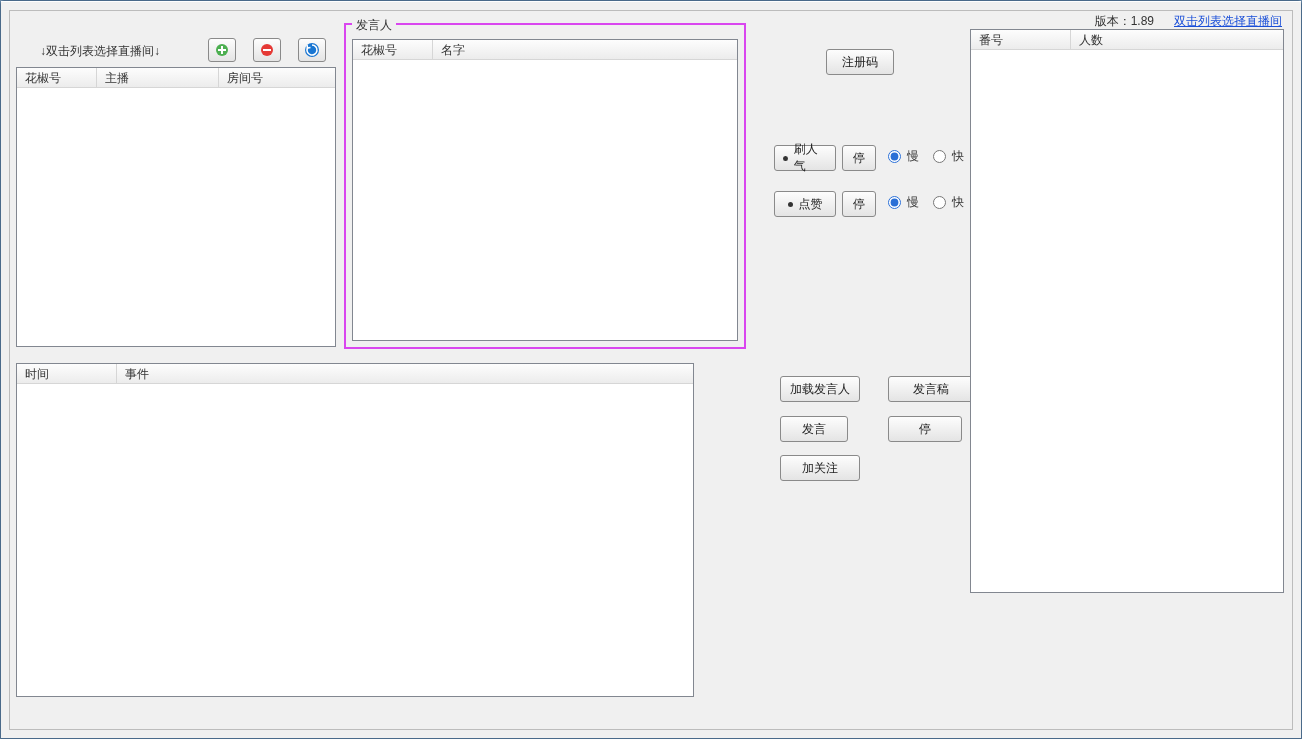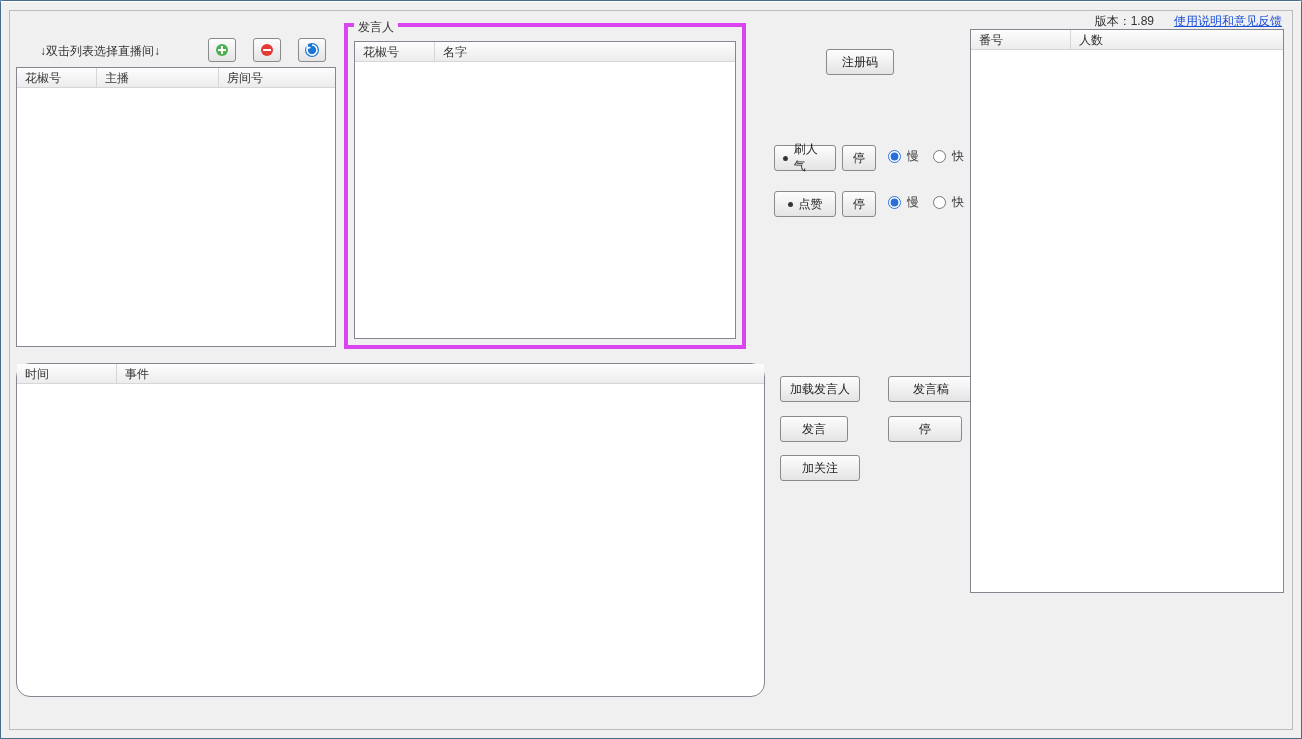--- a/index.html
+++ b/index.html
@@ -79,21 +79,21 @@
     position:absolute;
     right:10px; top:2px;
     color:#1a4fd8;
     text-decoration:underline;
     cursor:pointer;
   }
 
   
   .groupbox {
     position:absolute;
-    border:4px solid #d946ef;
+    border:2px solid #d946ef;
   }
   .groupbox > .gb-title {
     position:absolute;
     top:-8px; left:6px;
     background:#f0f0f0;
     padding:0 4px;
     color:#333;
   }
 
   
@@ -157,21 +157,21 @@
 </style>
 </head>
 <body>
 
 <div class="window">
 
   <div class="client">
     <div class="inner-panel">
 
       <div class="version-label">版本：1.89</div>
-      <a class="help-link">使用说明和意见反馈</a>
+      <a class="help-link">双击列表选择直播间</a>
 
       <div class="instruction">↓双击列表选择直播间↓</div>
 
       <div class="tool-btn" style="left:198px; top:27px;">
         <svg width="16" height="16">
             <circle cx="8" cy="8" r="6" fill="#4caf50"></circle>
             <path d="M8 4v8M4 8h8" stroke="#fff" stroke-width="2"></path>
           </svg>
       </div>
       <div class="tool-btn" style="left:243px; top:27px;">
@@ -199,21 +199,21 @@
       <div class="groupbox" style="left:334px; top:12px; width:402px; height:326px;">
         <div class="gb-title">发言人</div>
         <div class="list" style="left:6px; top:14px; right:6px; bottom:6px;">
           <div class="list-header">
             <div class="list-col" style="width:80px;">花椒号</div>
             <div class="list-col" style="flex:1;">名字</div>
           </div>
         </div>
       </div>
 
-      <div class="list" style="left:6px; top:352px; width:749px; height:334px;border-radius:14px;">
+      <div class="list" style="left:6px; top:352px; width:678px; height:334px;">
         <div class="list-header">
           <div class="list-col" style="width:100px;">时间</div>
           <div class="list-col" style="flex:1;">事件</div>
         </div>
       </div>
 
       <div class="btn" style="left:808px; top:38px; width:68px;">注册码</div>
 
       <div class="btn" style="left:756px; top:134px; width:62px;">
           <span class="dot"></span>

